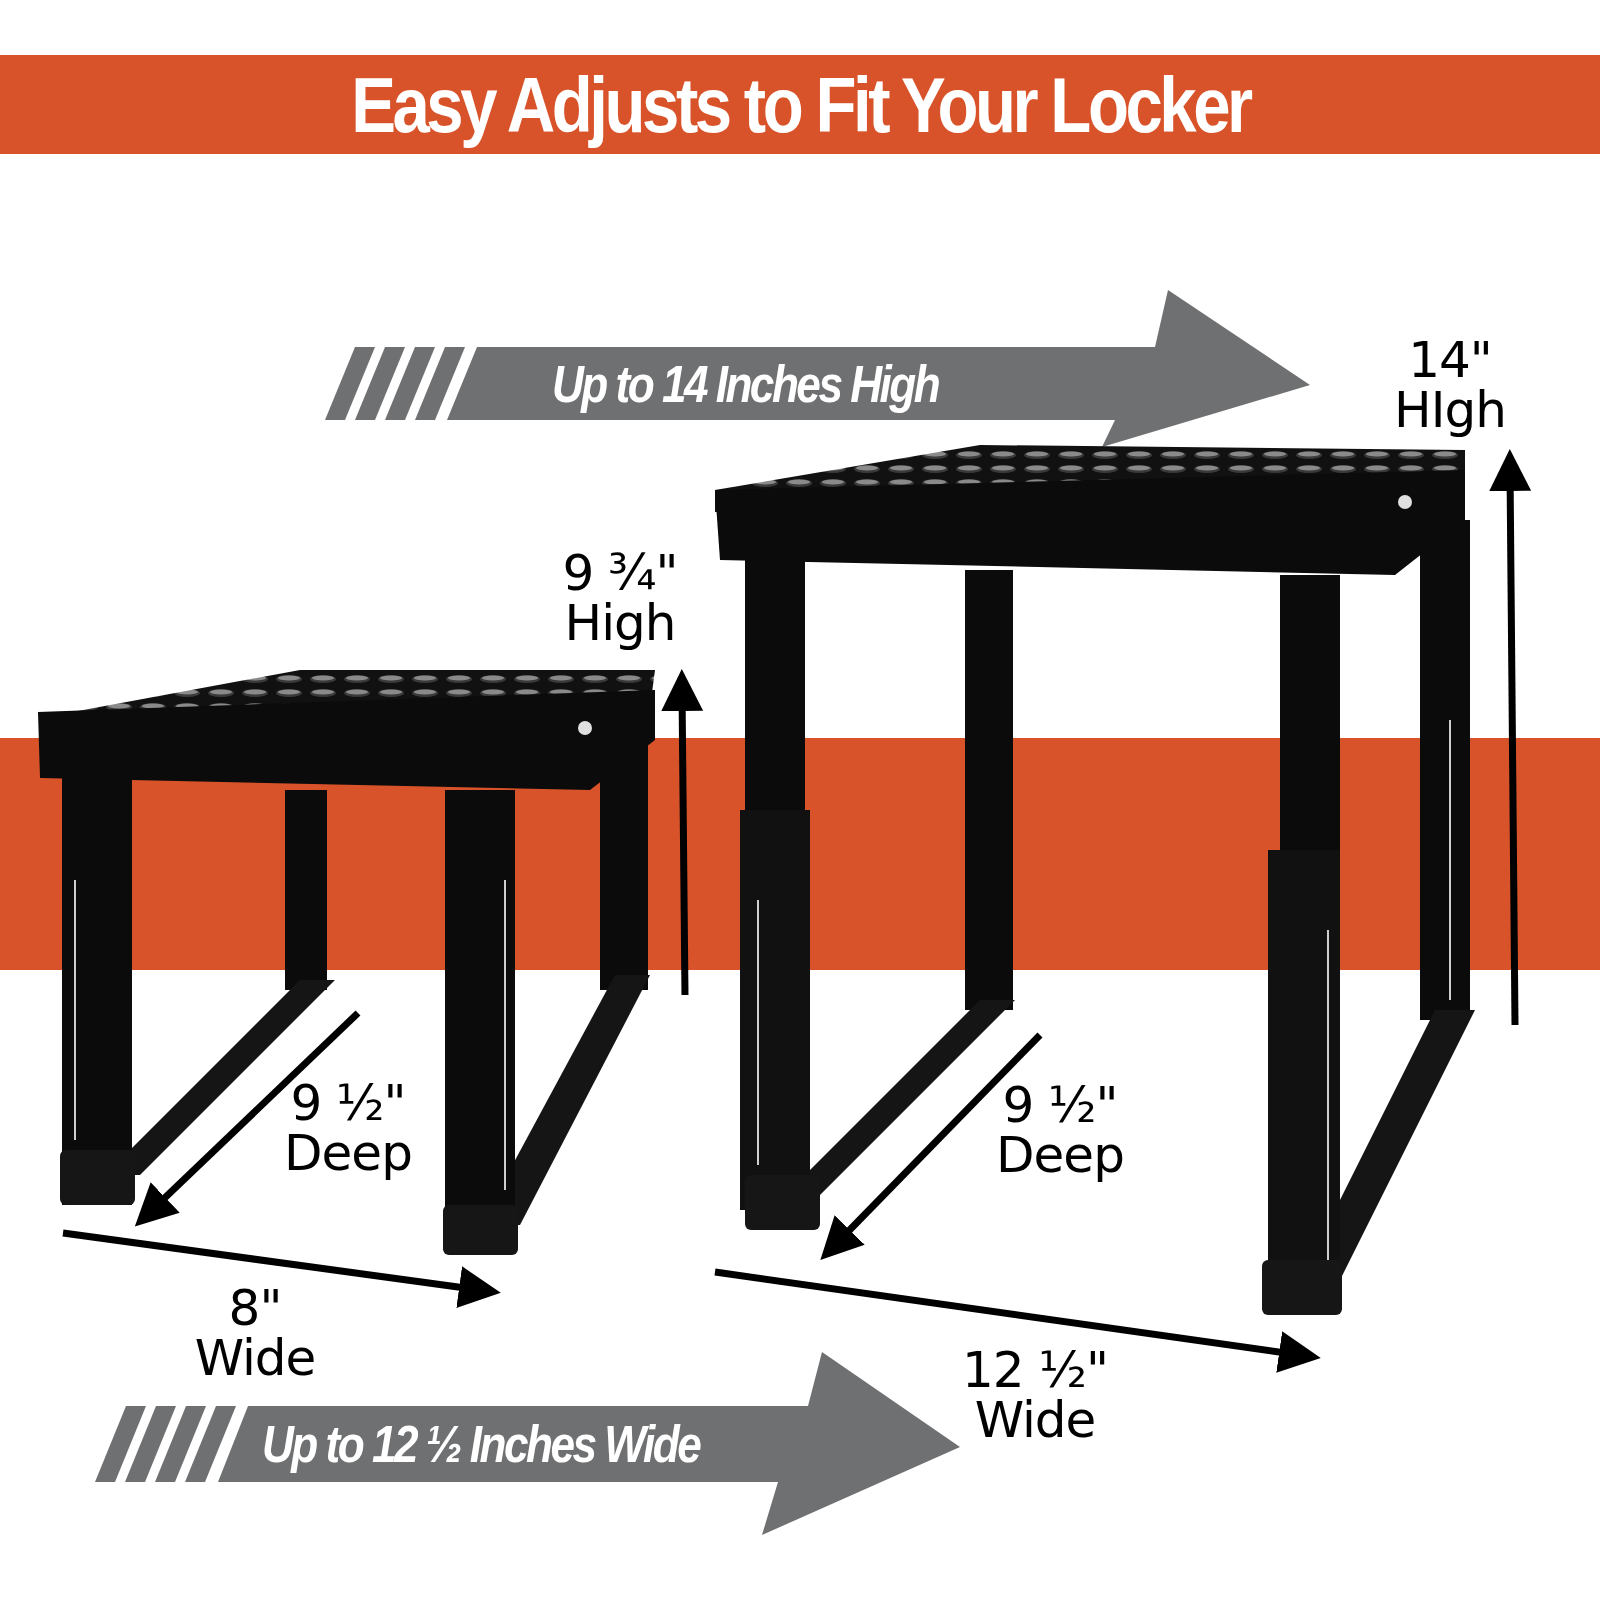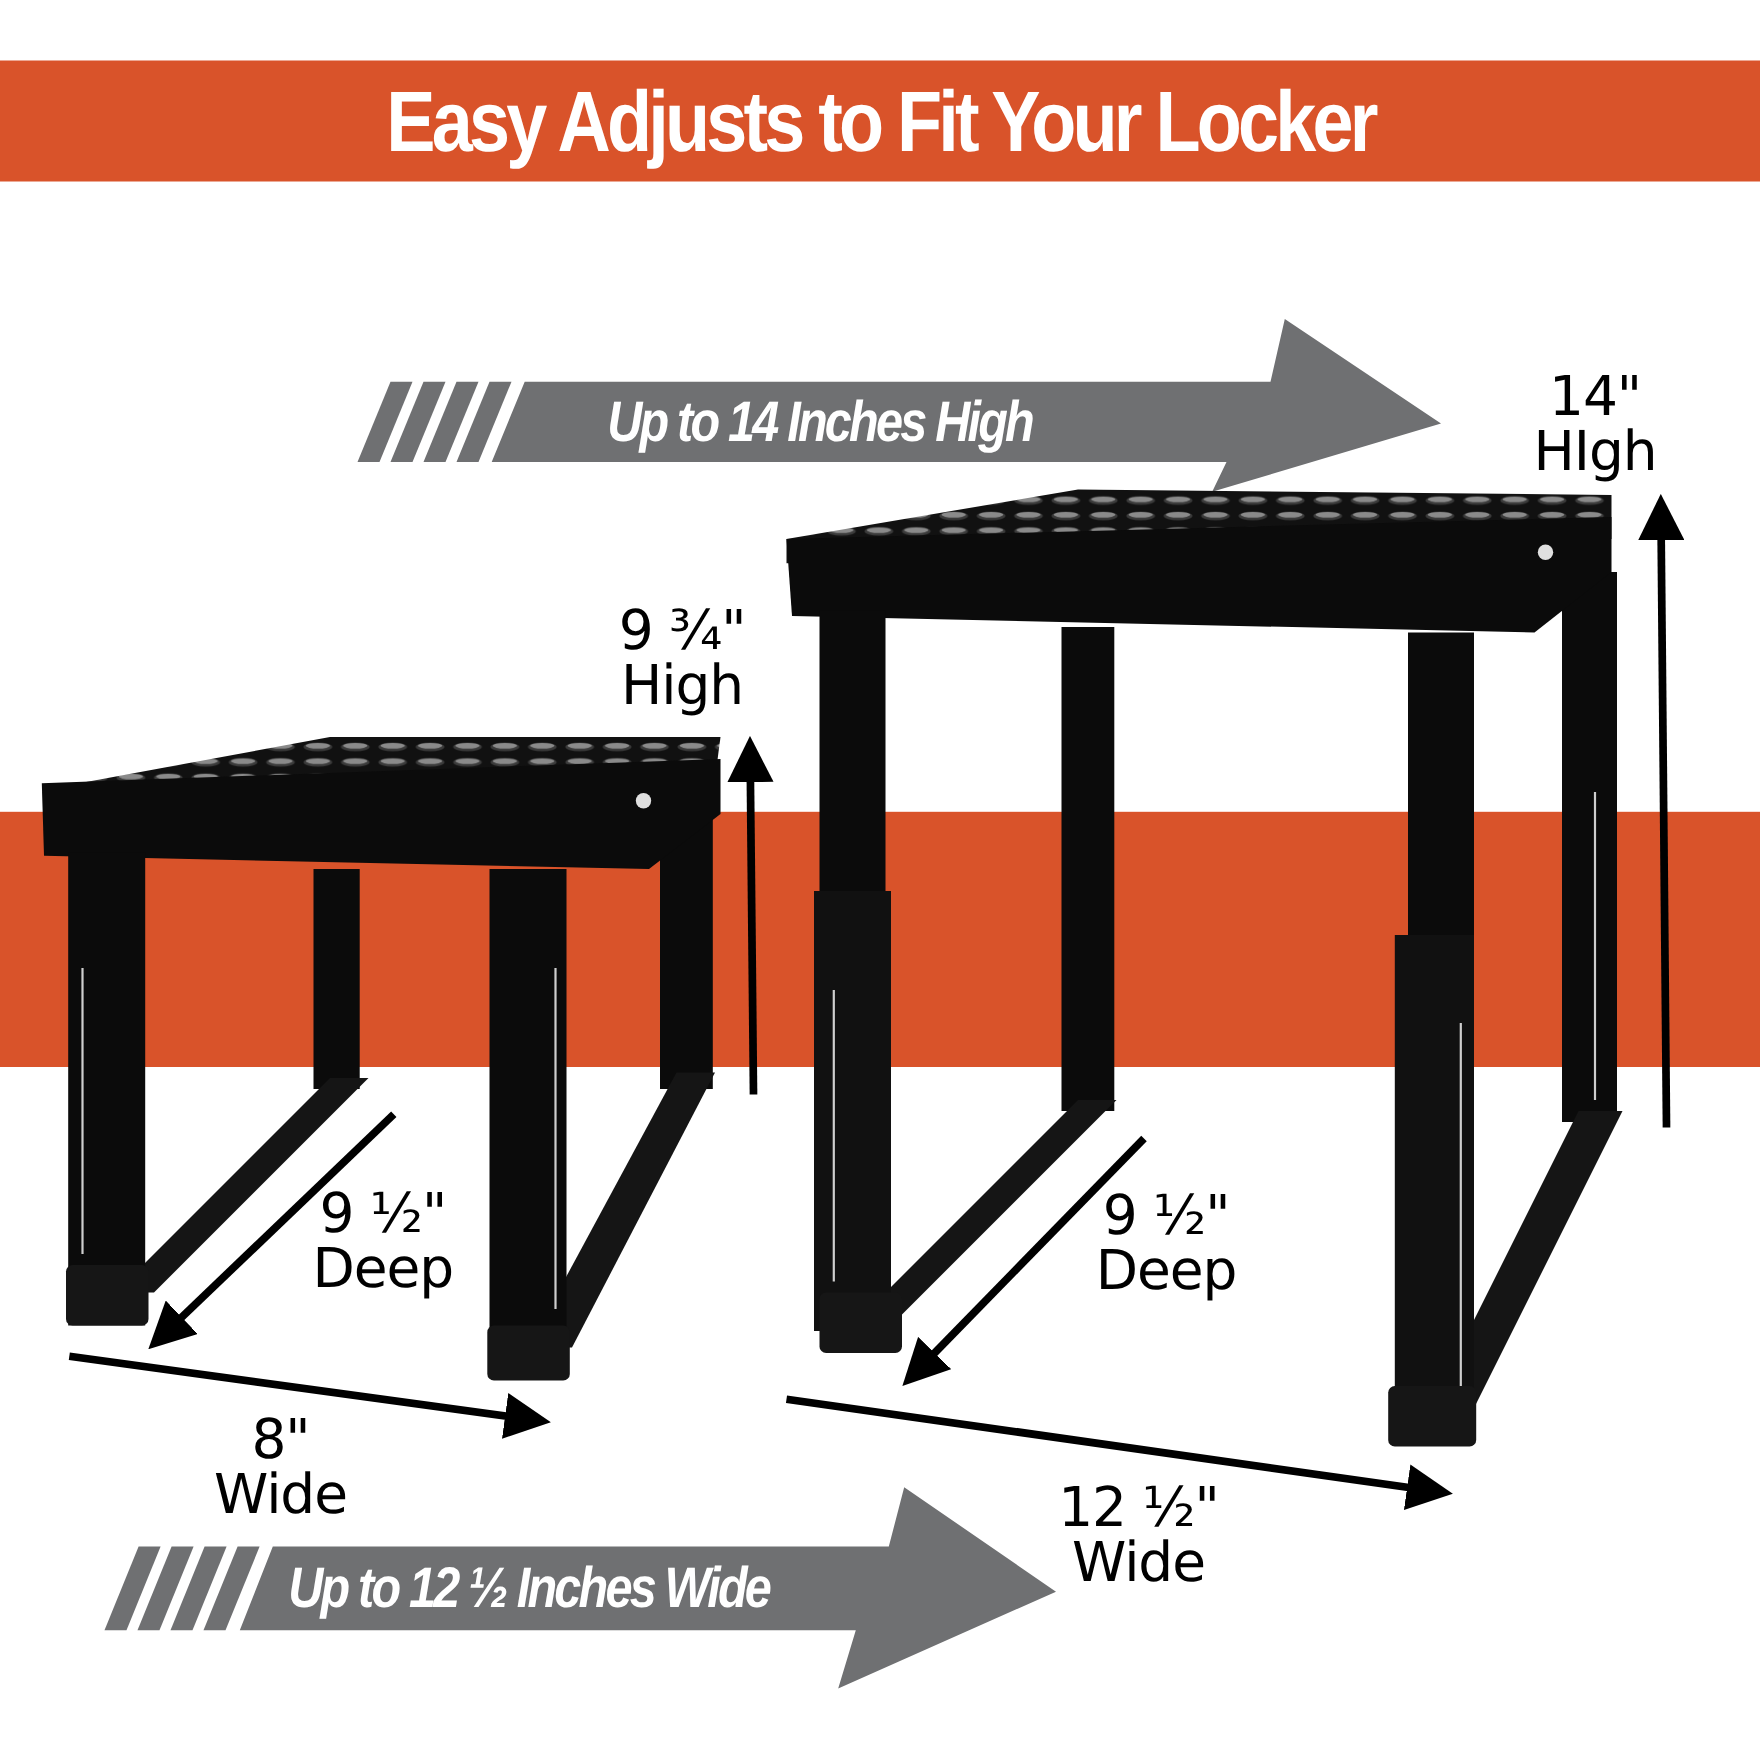--- a/index.html
+++ b/index.html
@@ -3,21 +3,21 @@
 <meta charset="utf-8">
 <style>
   html, body { margin: 0; padding: 0; }
   body {
     width: 1600px; height: 1600px; position: relative; overflow: hidden;
     background: #ffffff;
     font-family: "Liberation Sans", "DejaVu Sans", sans-serif;
   }
   .abs { position: absolute; }
   .header-band {
-    left: 0; top: 55px; width: 1600px; height: 110px;
+    left: 0; top: 55px; width: 1600px; height: 99px;
     display: flex; align-items: center; justify-content: center;
   }
   .header-title {
     color: #ffffff; font-weight: 700; font-size: 78px; letter-spacing: -4px;
     transform: scaleX(0.86); white-space: nowrap; line-height: 1;
     font-family: "Liberation Sans", sans-serif;
   }
   .mid-band { left: 0; top: 738px; width: 1600px; height: 232px; }
   .banner-text {
     color: #ffffff; font-weight: 700; font-style: italic;

